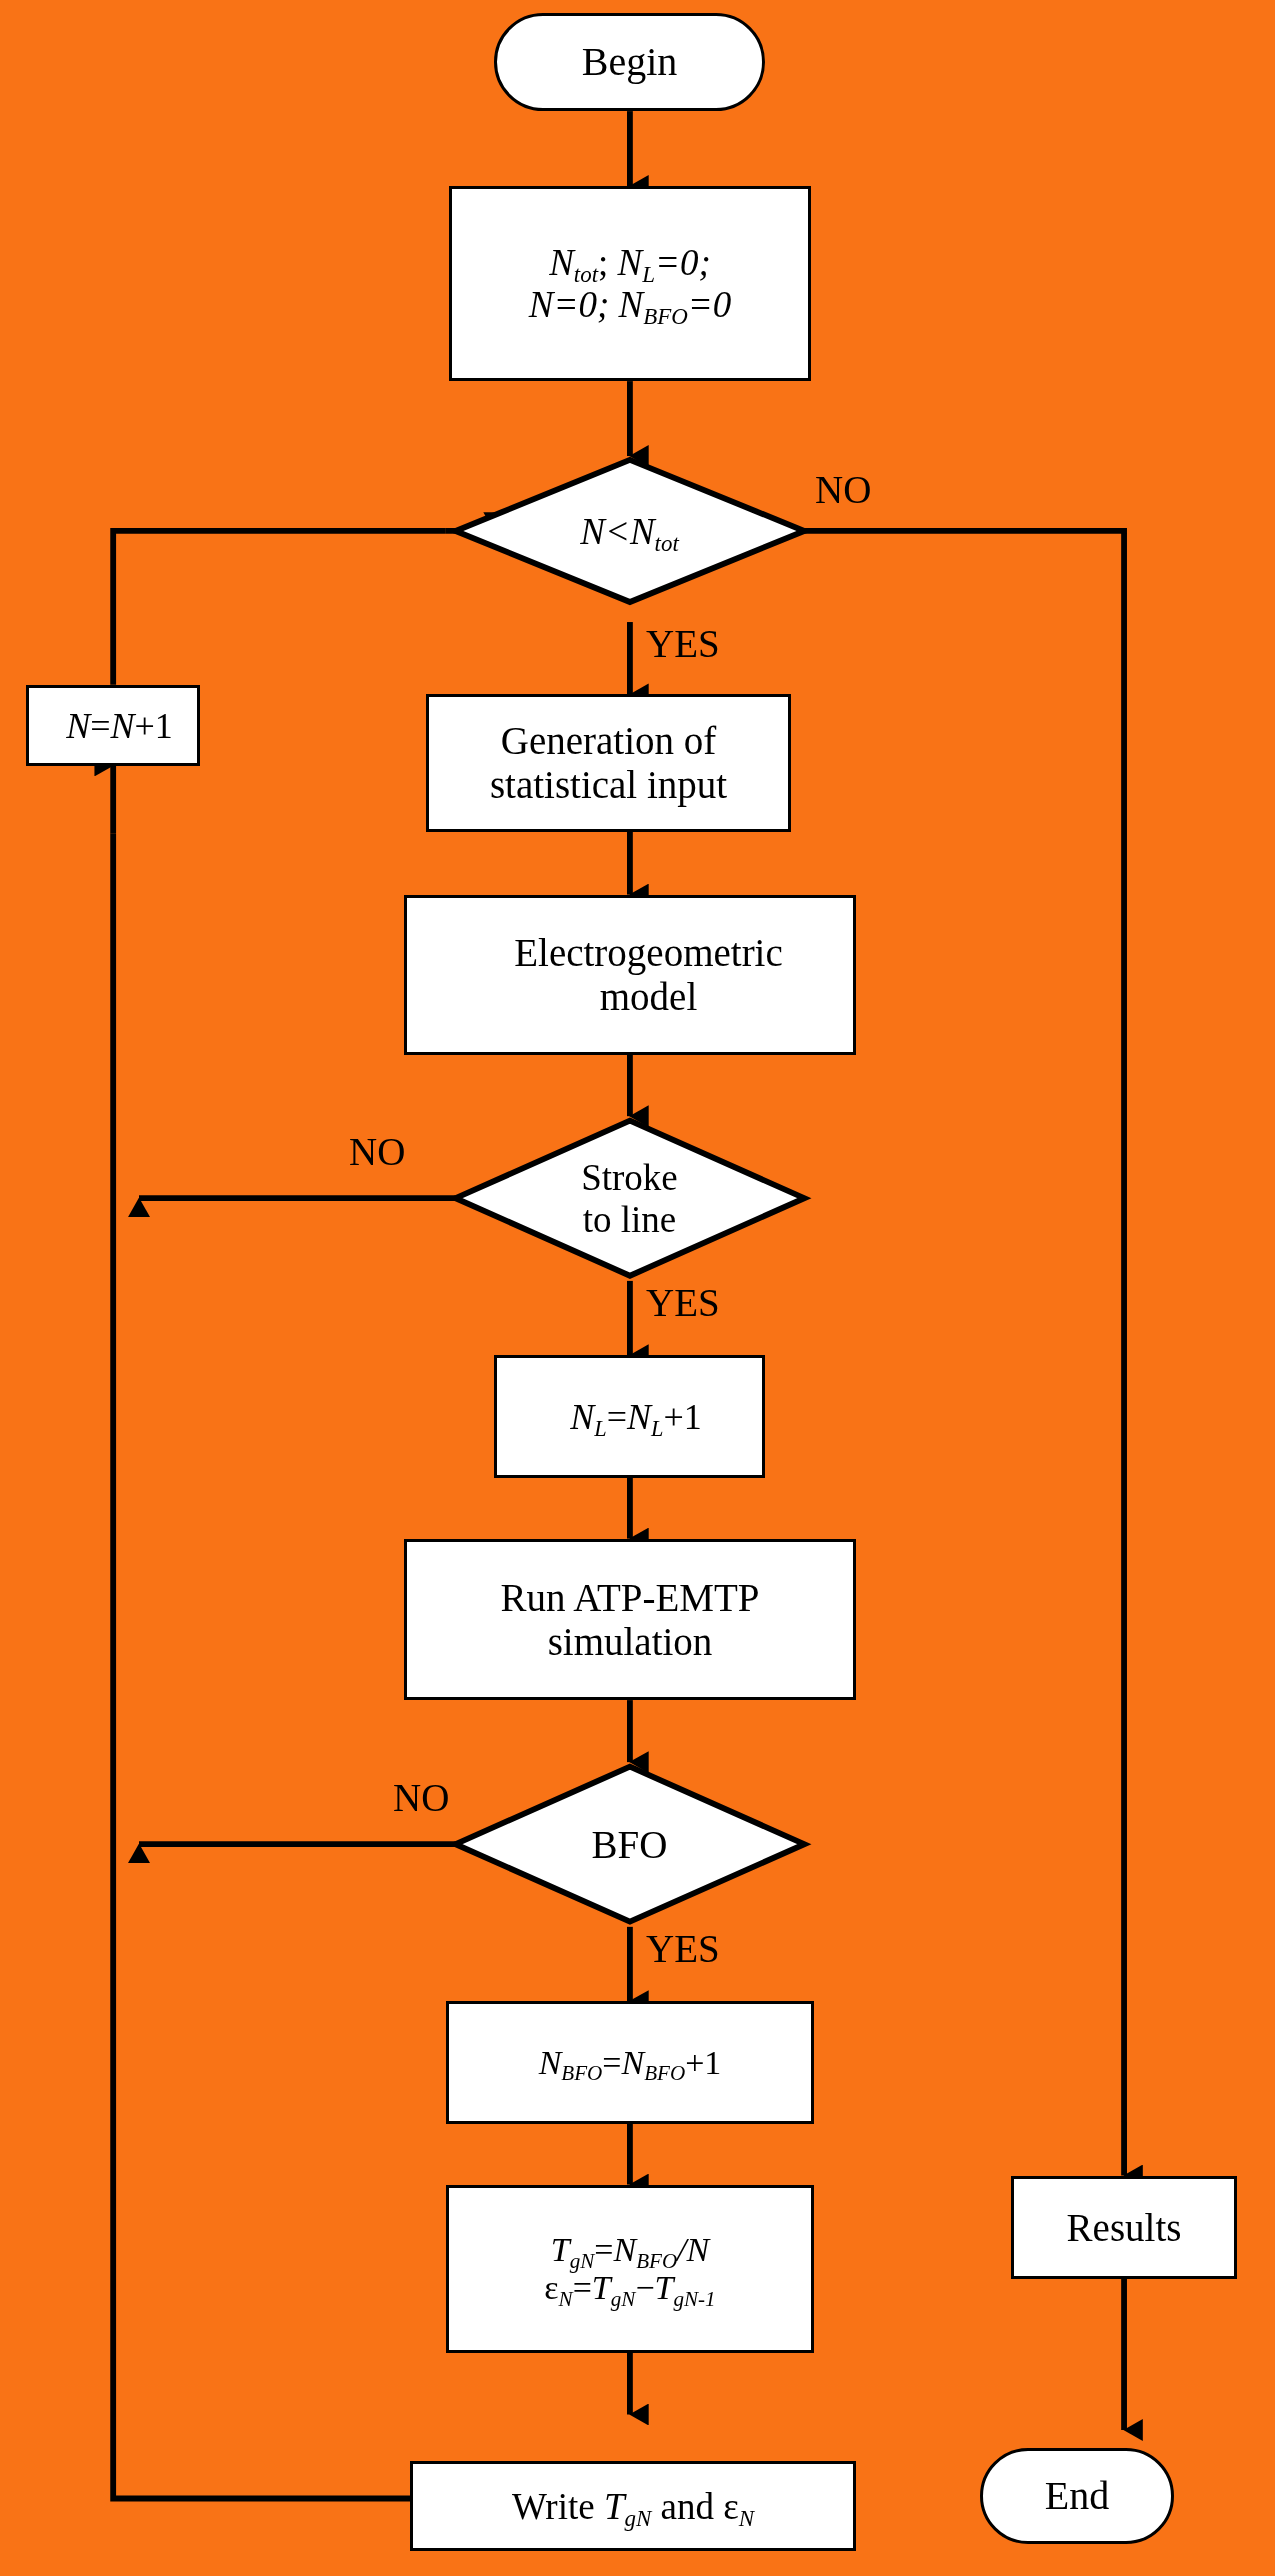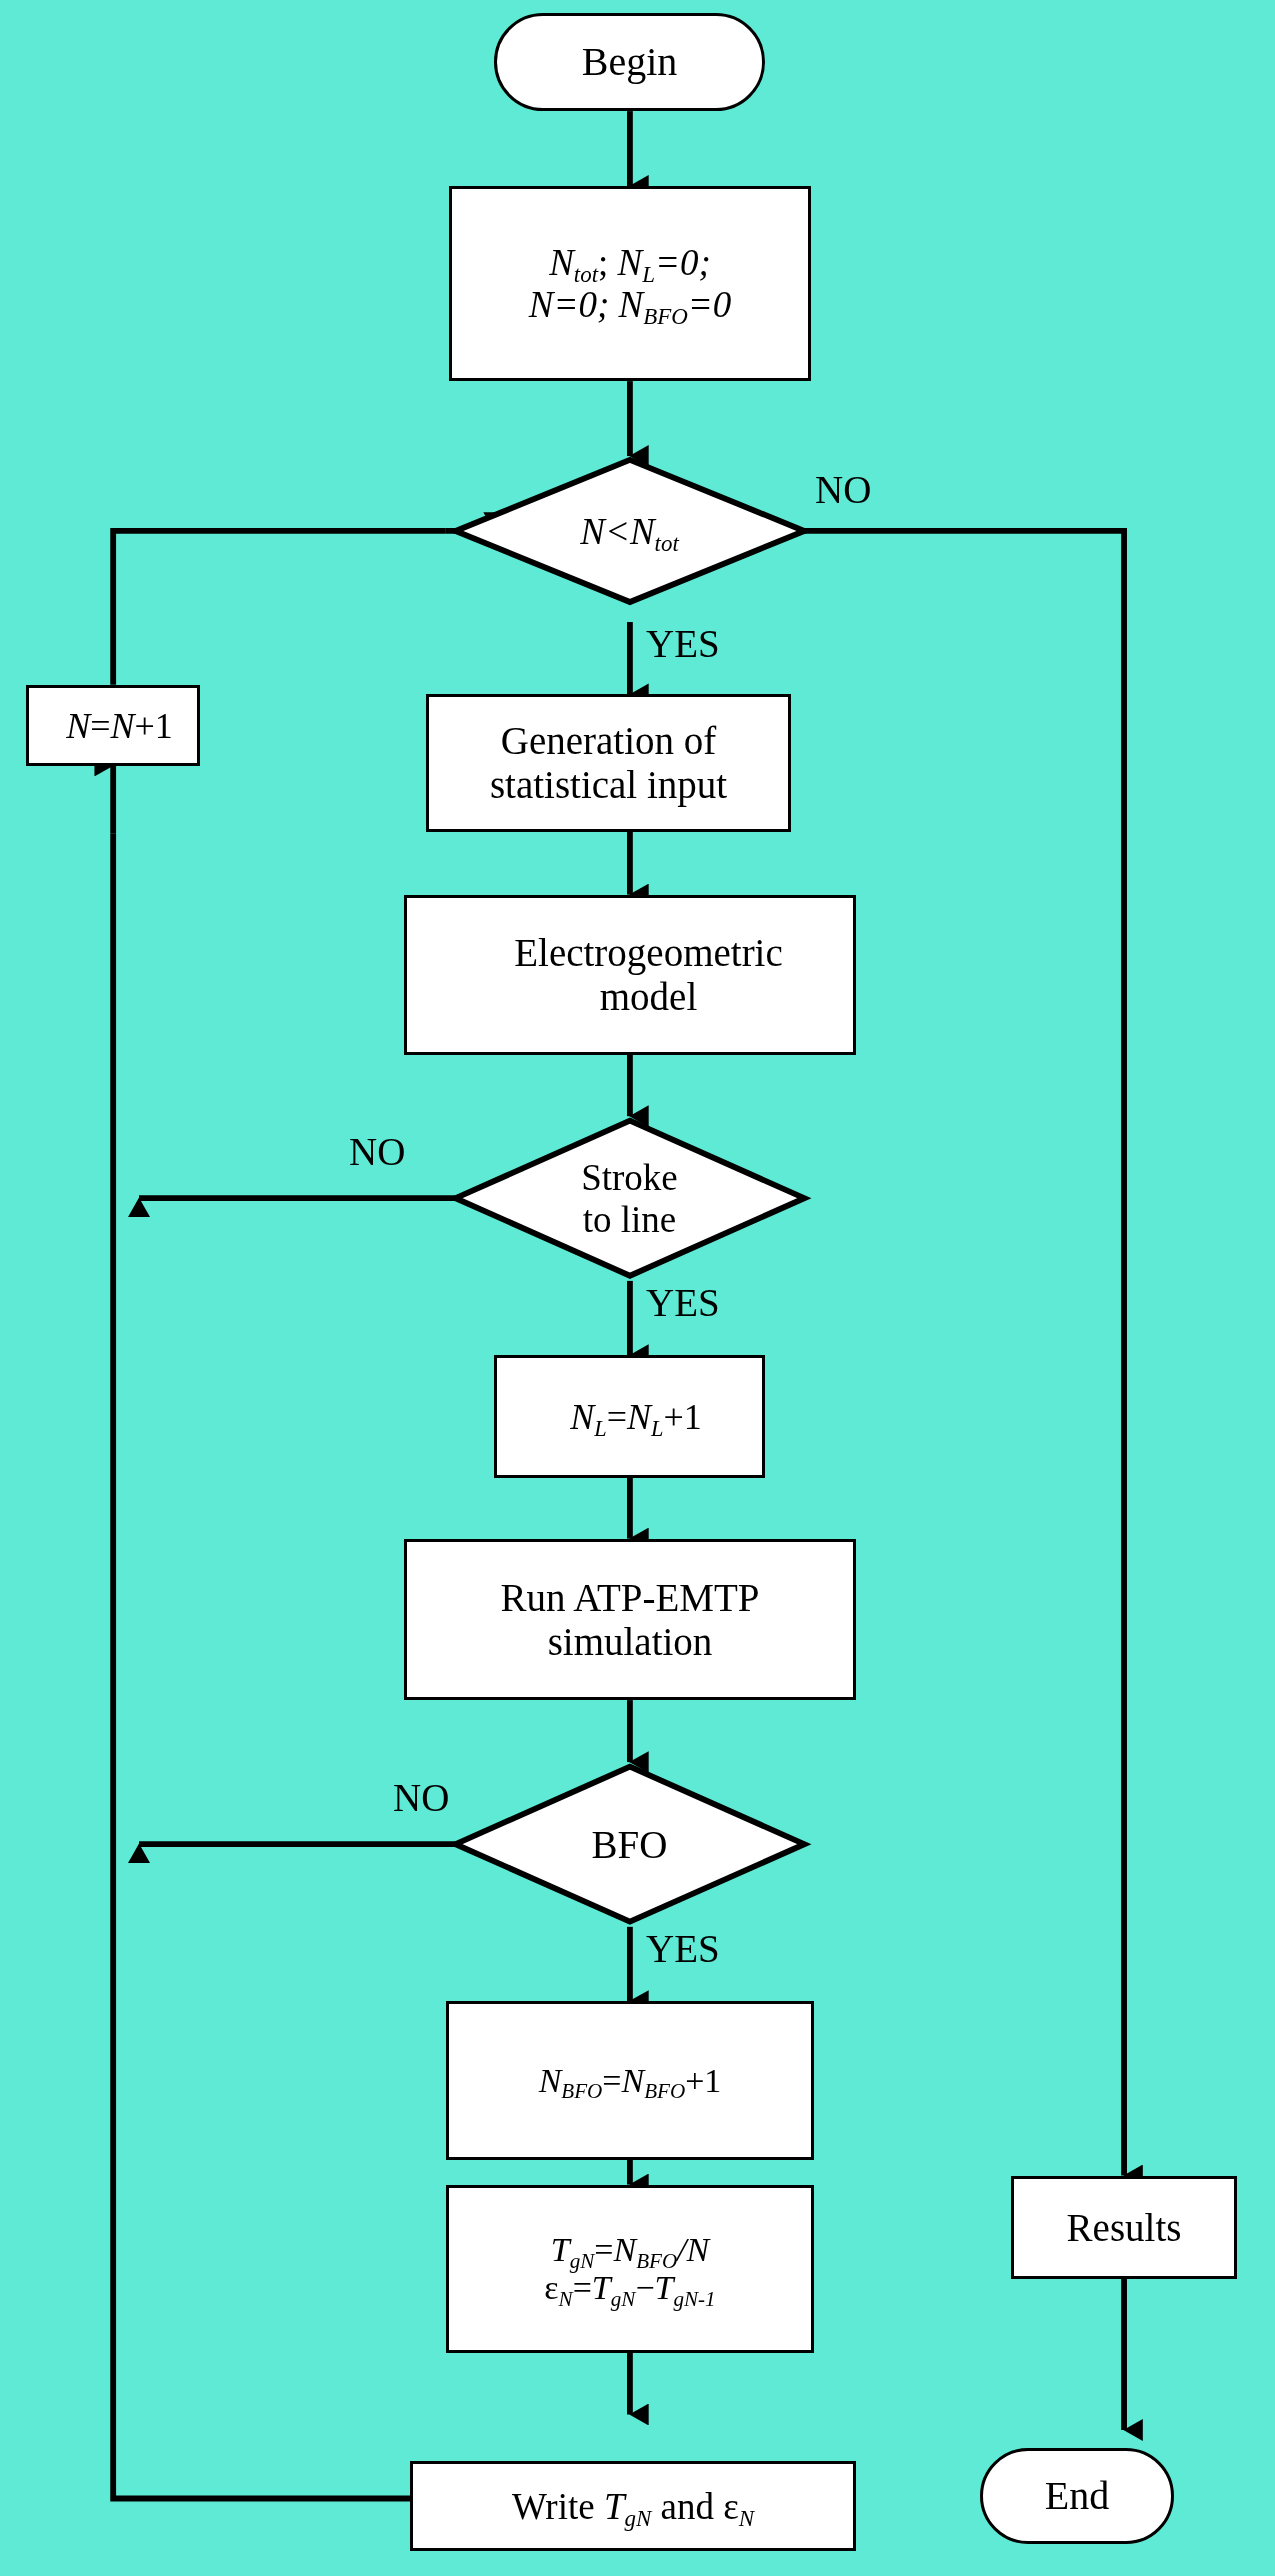--- a/index.html
+++ b/index.html
@@ -1,18 +1,18 @@
 <!DOCTYPE html>
 <html style="font-size:10.3px"><head>
 <meta charset="utf-8">
 <title>Monte Carlo Backflashover Flowchart</title>
 <style>
   html,body{margin:0;padding:0;background:#ffffff;}
   body{font-family:"Liberation Serif","DejaVu Serif",serif;color:#000;}
-  #canvas{position:relative;width:1276px;height:2576px;background:#5eead4;overflow:hidden;}
+  #canvas{position:relative;width:1276px;height:2576px;background:#f97316;overflow:hidden;}
   svg.layer{position:absolute;left:0;top:0;width:1276px;height:2576px;}
   .node{position:absolute;box-sizing:border-box;display:flex;align-items:center;justify-content:center;text-align:center;background:#fff;}
   .proc{border:3.9px solid #000;}
   .term{border:3.9px solid #000;border-radius:6459px;}
   .lbl{position:absolute;white-space:nowrap;line-height:1;}
   .txt{display:block;line-height:1.12;}
   .mi{font-style:italic;}
   sub{font-size:.62em;font-style:italic;vertical-align:baseline;position:relative;top:.32em;}
   .f52{font-size:34px;}
   .f56{font-size:36px;margin-left:13px;}
@@ -167,21 +167,21 @@
     <span class="f60">BFO</span>
   </div>
 
   <div class="lbl f60" style="left:393px;top:1778px;">
     <span>NO</span>
   </div>
   <div class="lbl f60" style="left:646px;top:1929px;">
     <span>YES</span>
   </div>
 
-  <div class="node proc" style="left:446px;top:2001px;width:368px;height:159px;">
+  <div class="node proc" style="left:446px;top:2001px;width:368px;height:123px;">
     <span class="f52">
       <span class="mi">N</span><sub>BFO</sub><span>=</span><span class="mi">N</span><sub>BFO</sub><span>+1</span>
     </span>
   </div>
 
   <div class="node proc" style="left:446px;top:2185px;width:368px;height:168px;">
     <span class="f52">
       <span class="txt">
         <span class="mi">T</span><sub>gN</sub><span>=</span><span class="mi">N</span><sub>BFO</sub><span class="mi">/</span><span class="mi">N</span>
       </span>

